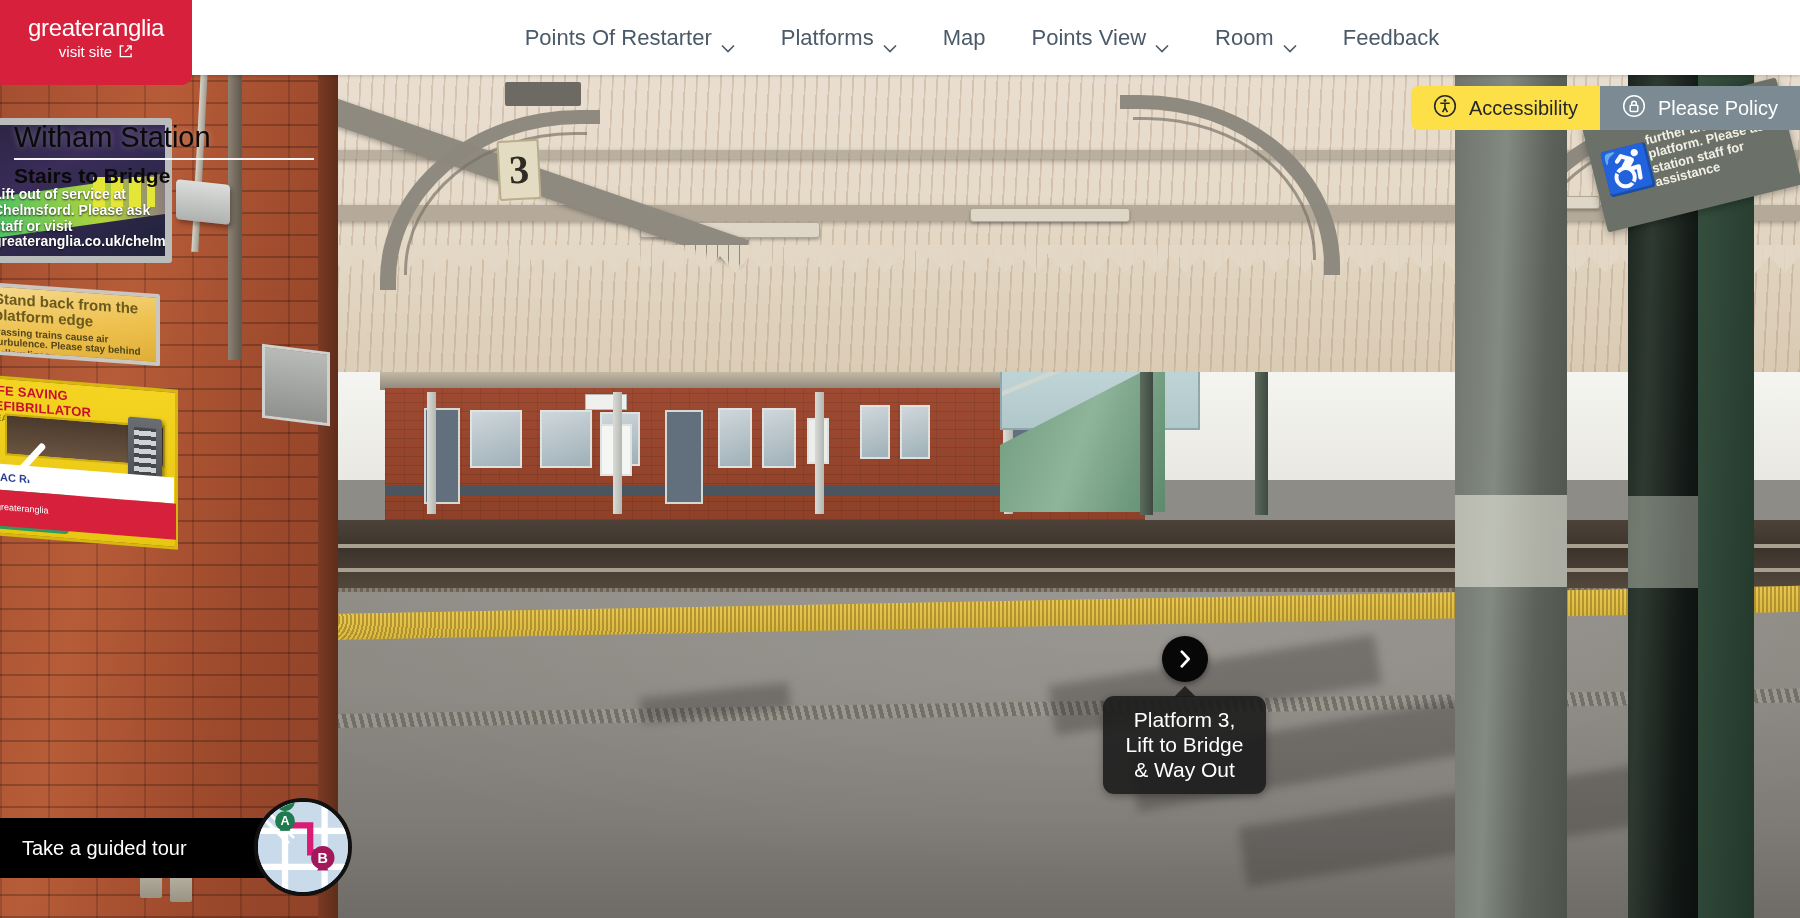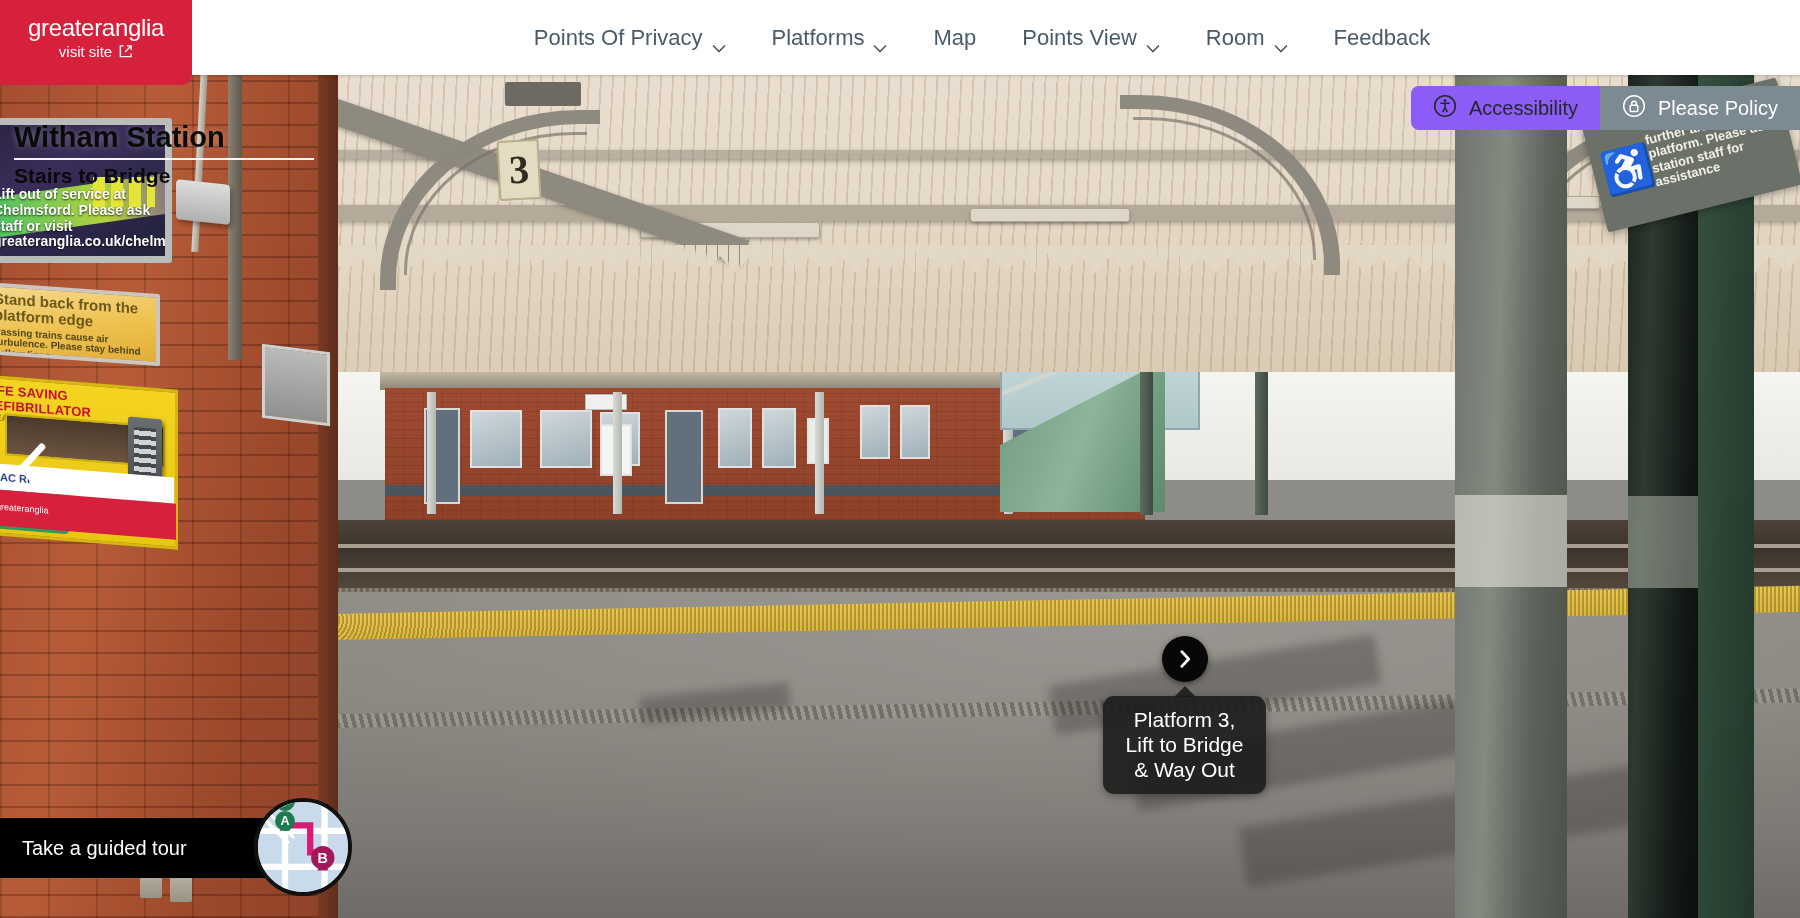--- a/index.html
+++ b/index.html
@@ -350,32 +350,32 @@
   
   .pill-row {
     position: absolute; right: 0px; top: 86px; z-index: 35;
     display: flex; align-items: stretch;
   }
   .pill {
     display: flex; align-items: center; gap: 12px;
     height: 44px; padding: 0 22px; font-size: 20px; cursor: pointer;
   }
   .pill-access {
-    background: #8b5cf6; color: #25282b;
+    background: #fde047; color: #25282b;
     border-top-left-radius: 8px; border-bottom-left-radius: 8px;
   }
   .pill-privacy { background: #7b8a93; color: #ffffff; }
   .pill svg { flex: none; }
 
   .scene-title {
     position: absolute; left: 14px; top: 122px; z-index: 30;
     color: #0a0a0a; width: 300px;
   }
   .scene-title .t1 {
-    font-size: 29px; font-weight: bold; line-height: 1.05;
+    font-size: 29px; font-weight: normal; line-height: 1.05;
     text-shadow: 0 0 6px rgba(255,255,255,.30);
   }
   .scene-title .rule { height: 2px; background: rgba(255,255,255,.95); margin: 6px 0 5px; }
   .scene-title .t2 { font-size: 21px; font-weight: bold; line-height: 1.05; }
 
   .nav-arrow-left {
     position: absolute; left: 12px; top: 440px; z-index: 30; cursor: pointer;
   }
 
   .hotspot { position: absolute; z-index: 30; }
@@ -549,21 +549,21 @@
             <path d="M6 2H2.5v11.5H14V10"></path>
               <path d="M9.5 2H14v4.5"></path>
               <path d="M14 2L7.5 8.5"></path>
           </svg>
         </span>
       </div>
     </div>
 
     <div class="nav-links">
       <div class="nav-item">
-        <span>Points Of Privacy</span>
+        <span>Points Of Restarter</span>
         <span class="chev">
           <svg viewBox="0 0 14 9" width="14" height="9" fill="none" stroke="#4b5a68" stroke-width="1.6">
               <path d="M1 1.5L7 7.5L13 1.5"></path>
             </svg>
         </span>
       </div>
       <div class="nav-item">
         <span>Platforms</span>
         <span class="chev">
           <svg viewBox="0 0 14 9" width="14" height="9" fill="none" stroke="#4b5a68" stroke-width="1.6">

